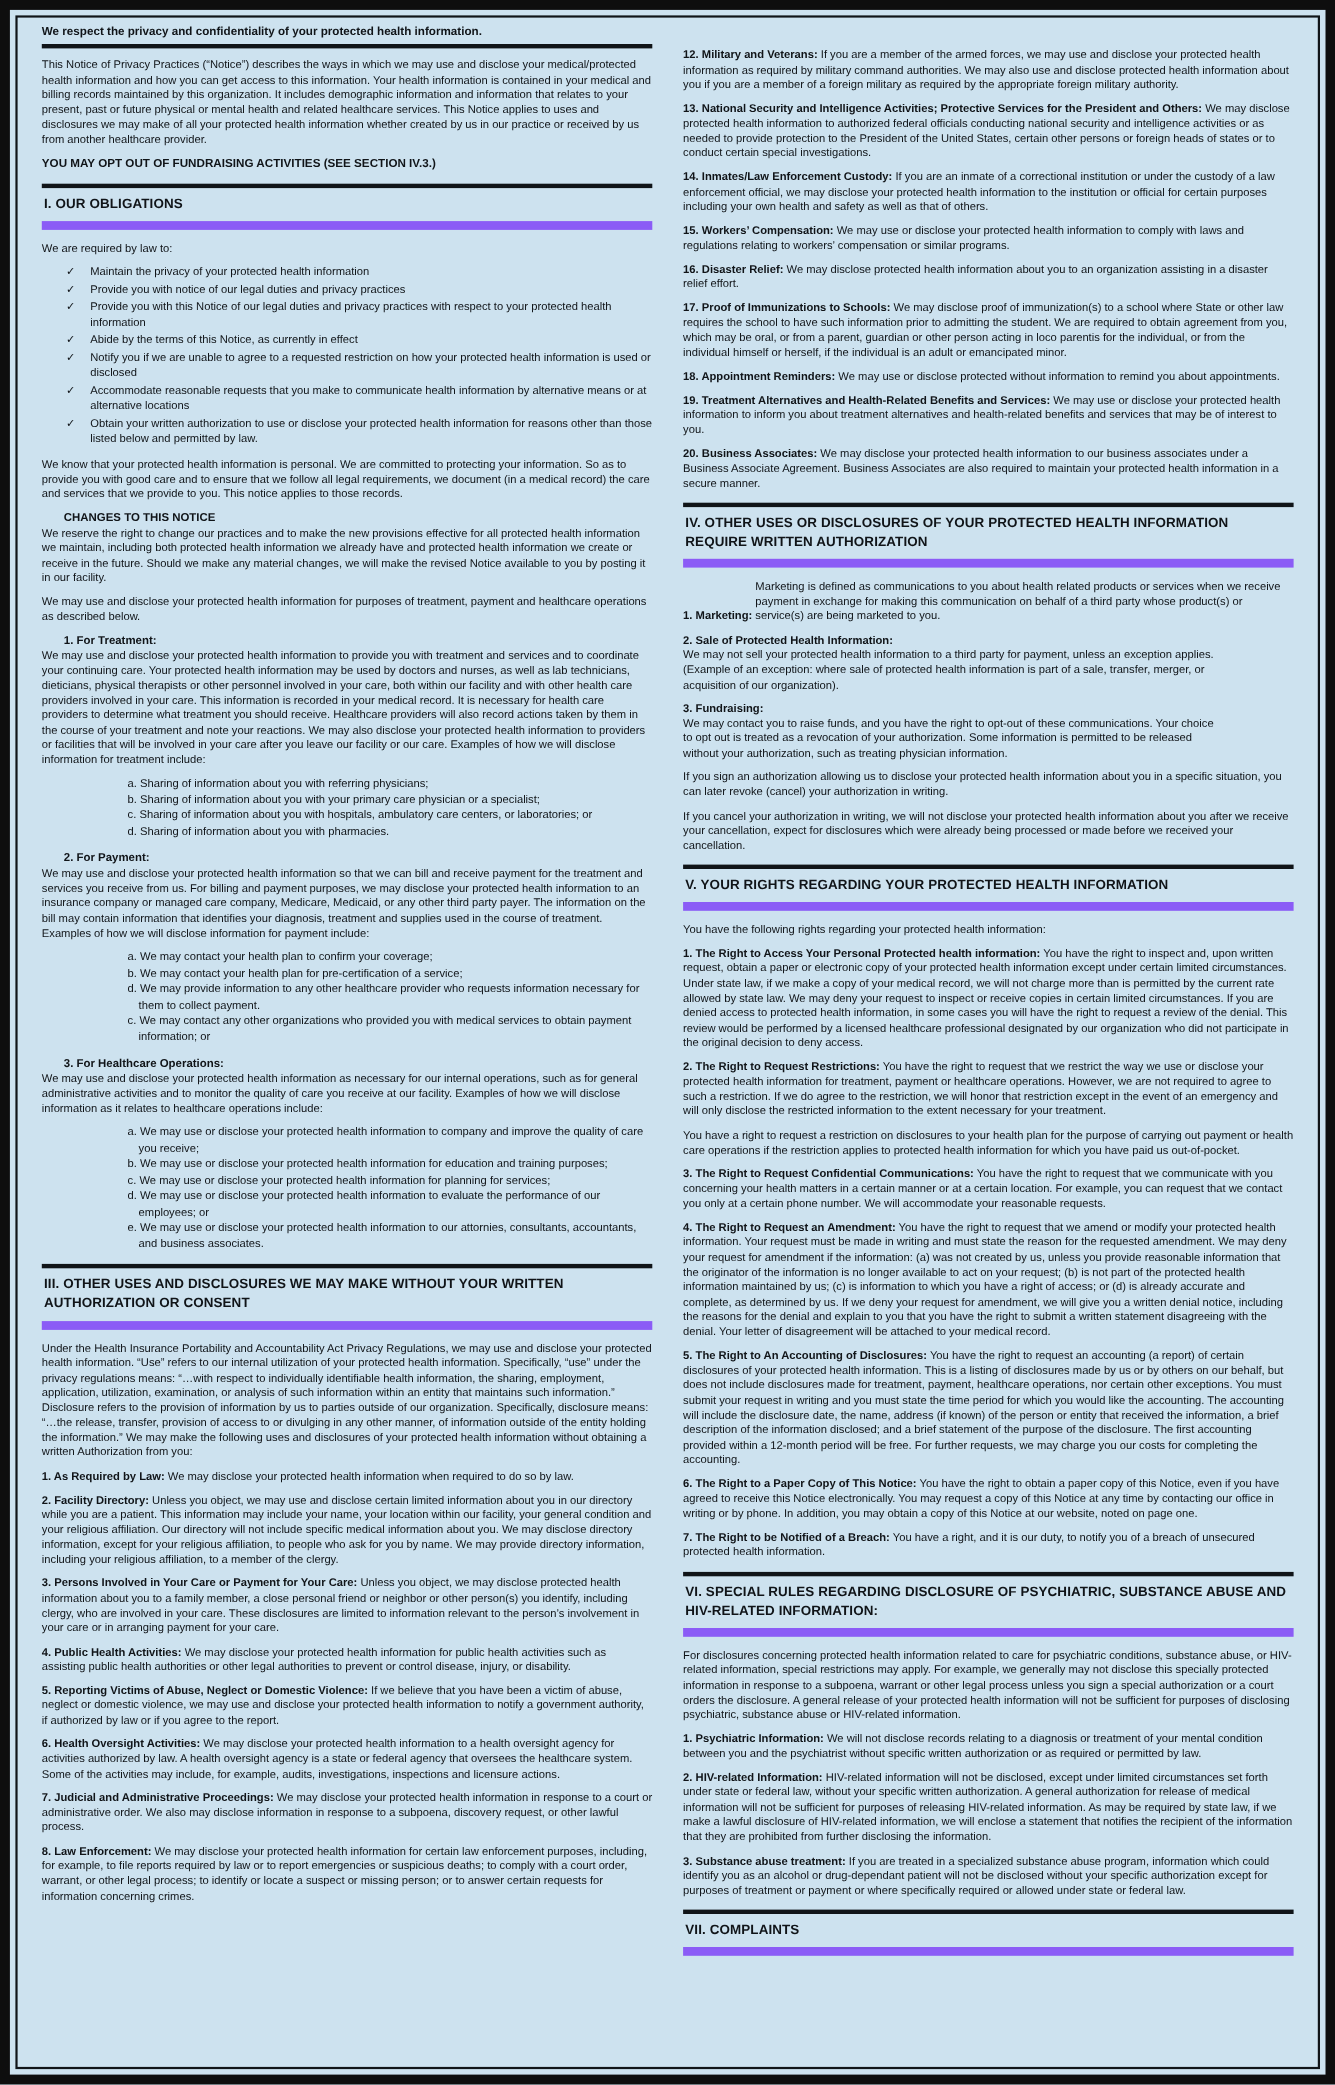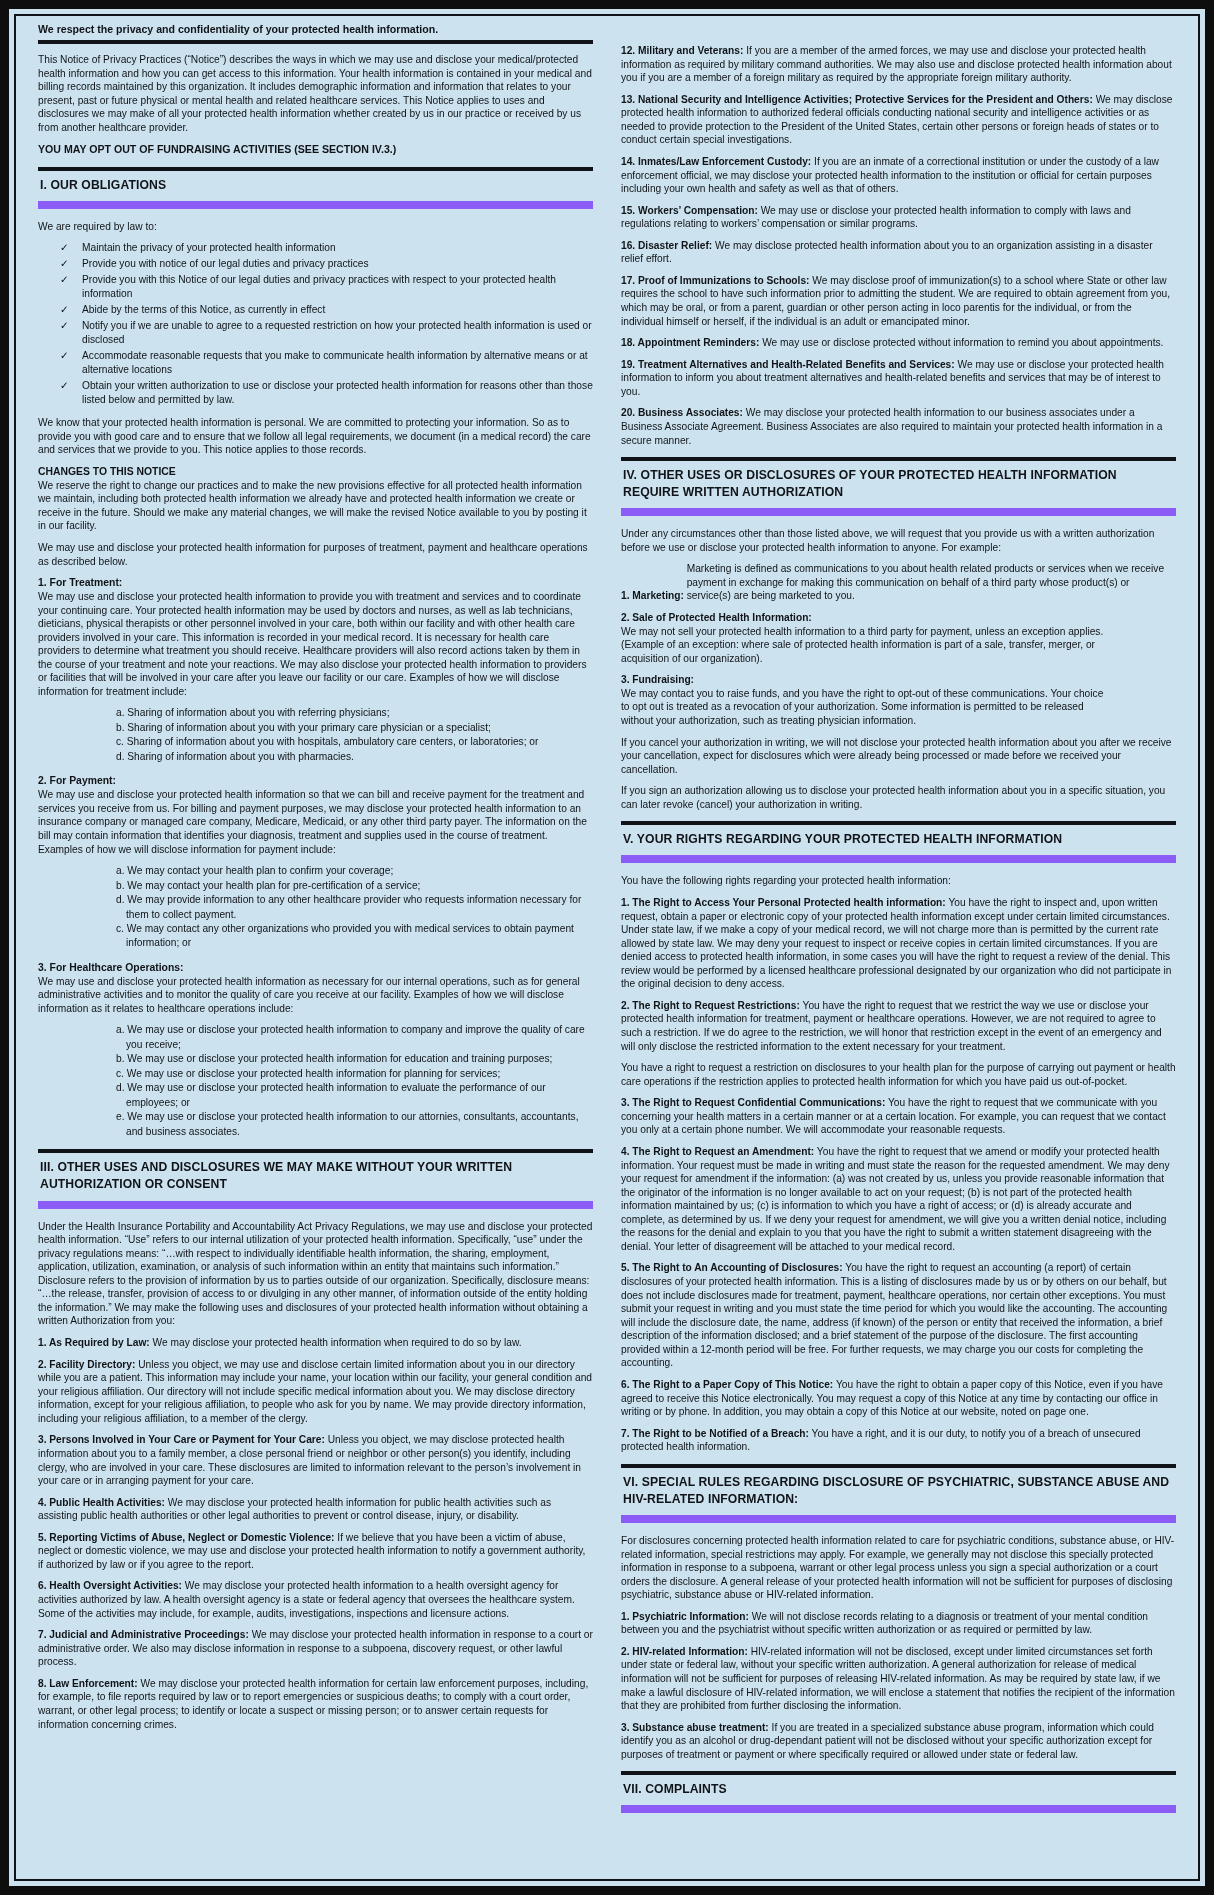--- a/index.html
+++ b/index.html
@@ -23,21 +23,21 @@
     font-size:20px;line-height:1.38;letter-spacing:.4px;font-weight:400;
   }
   
   .cols{display:flex;gap:28px;align-items:flex-start;}
   .col{width:556px;font-size:10.2px;line-height:1.33;}
   .col.right{padding-top:22px;}
   
   .b-line{margin:0 0 2px;font-weight:700;font-size:10.6px;}
   .h-rule{height:4px;background:#101418;margin:4px 0 9px;}
   .para{margin:0 0 8px;}
-  .para strong.blk{display:block;font-size:10.4px;}
+  .para strong.blk{display:block;font-size:10.4px;margin-left:20px;}
   .para.narrow span{display:inline-block;max-width:486px;}
   .sec-head{
     font-weight:700;font-size:12.2px;line-height:1.4;letter-spacing:.1px;
     border-top:4px solid #101418;border-bottom:8px solid #8b5cf6;
     padding:6px 2px 7px;margin:10px 0 11px;
   }
   .checklist{margin:2px 0 9px;}
   .check-row{display:flex;margin:0 0 1.5px;padding-left:22px;line-height:1.4;}
   .check-icon{width:22px;flex:0 0 22px;font-weight:700;}
   .letterlist{margin:6px 0 10px;}
@@ -126,26 +126,25 @@
           <p class="para"><strong>12. Military and Veterans:</strong> <span>If you are a member of the armed forces, we may use and disclose your protected health information as required by military command authorities. We may also use and disclose protected health information about you if you are a member of a foreign military as required by the appropriate foreign military authority.</span></p>
           <p class="para"><strong>13. National Security and Intelligence Activities; Protective Services for the President and Others:</strong> <span>We may disclose protected health information to authorized federal officials conducting national security and intelligence activities or as needed to provide protection to the President of the United States, certain other persons or foreign heads of states or to conduct certain special investigations.</span></p>
           <p class="para"><strong>14. Inmates/Law Enforcement Custody:</strong> <span>If you are an inmate of a correctional institution or under the custody of a law enforcement official, we may disclose your protected health information to the institution or official for certain purposes including your own health and safety as well as that of others.</span></p>
           <p class="para"><strong>15. Workers’ Compensation:</strong> <span>We may use or disclose your protected health information to comply with laws and regulations relating to workers’ compensation or similar programs.</span></p>
           <p class="para"><strong>16. Disaster Relief:</strong> <span>We may disclose protected health information about you to an organization assisting in a disaster relief effort.</span></p>
           <p class="para"><strong>17. Proof of Immunizations to Schools:</strong> <span>We may disclose proof of immunization(s) to a school where State or other law requires the school to have such information prior to admitting the student. We are required to obtain agreement from you, which may be oral, or from a parent, guardian or other person acting in loco parentis for the individual, or from the individual himself or herself, if the individual is an adult or emancipated minor.</span></p>
           <p class="para"><strong>18. Appointment Reminders:</strong> <span>We may use or disclose protected without information to remind you about appointments.</span></p>
           <p class="para"><strong>19. Treatment Alternatives and Health-Related Benefits and Services:</strong> <span>We may use or disclose your protected health information to inform you about treatment alternatives and health-related benefits and services that may be of interest to you.</span></p>
           <p class="para"><strong>20. Business Associates:</strong> <span>We may disclose your protected health information to our business associates under a Business Associate Agreement. Business Associates are also required to maintain your protected health information in a secure manner.</span></p>
           <div class="sec-head">IV. OTHER USES OR DISCLOSURES OF YOUR PROTECTED HEALTH INFORMATION REQUIRE WRITTEN AUTHORIZATION</div>
-          <p class="para">Under any circumstances other than those listed above, we will request that you provide us with a written authorization before we use or disclose your protected health information to anyone. For example:</p>
           <p class="para narrow"><strong>1. Marketing:</strong> <span>Marketing is defined as communications to you about health related products or services when we receive payment in exchange for making this communication on behalf of a third party whose product(s) or service(s) are being marketed to you.</span></p>
           <p class="para narrow"><strong>2. Sale of Protected Health Information:</strong> <span>We may not sell your protected health information to a third party for payment, unless an exception applies. (Example of an exception: where sale of protected health information is part of a sale, transfer, merger, or acquisition of our organization).</span></p>
           <p class="para narrow"><strong>3. Fundraising:</strong> <span>We may contact you to raise funds, and you have the right to opt-out of these communications. Your choice to opt out is treated as a revocation of your authorization. Some information is permitted to be released without your authorization, such as treating physician information.</span></p>
+          <p class="para">If you sign an authorization allowing us to disclose your protected health information about you in a specific situation, you can later revoke (cancel) your authorization in writing.</p>
           <p class="para">If you cancel your authorization in writing, we will not disclose your protected health information about you after we receive your cancellation, expect for disclosures which were already being processed or made before we received your cancellation.</p>
-          <p class="para">If you sign an authorization allowing us to disclose your protected health information about you in a specific situation, you can later revoke (cancel) your authorization in writing.</p>
           <div class="sec-head">V. YOUR RIGHTS REGARDING YOUR PROTECTED HEALTH INFORMATION</div>
           <p class="para">You have the following rights regarding your protected health information:</p>
           <p class="para"><strong>1. The Right to Access Your Personal Protected health information:</strong> <span>You have the right to inspect and, upon written request, obtain a paper or electronic copy of your protected health information except under certain limited circumstances. Under state law, if we make a copy of your medical record, we will not charge more than is permitted by the current rate allowed by state law. We may deny your request to inspect or receive copies in certain limited circumstances. If you are denied access to protected health information, in some cases you will have the right to request a review of the denial. This review would be performed by a licensed healthcare professional designated by our organization who did not participate in the original decision to deny access.</span></p>
           <p class="para"><strong>2. The Right to Request Restrictions:</strong> <span>You have the right to request that we restrict the way we use or disclose your protected health information for treatment, payment or healthcare operations. However, we are not required to agree to such a restriction. If we do agree to the restriction, we will honor that restriction except in the event of an emergency and will only disclose the restricted information to the extent necessary for your treatment.</span></p>
           <p class="para">You have a right to request a restriction on disclosures to your health plan for the purpose of carrying out payment or health care operations if the restriction applies to protected health information for which you have paid us out-of-pocket.</p>
           <p class="para"><strong>3. The Right to Request Confidential Communications:</strong> <span>You have the right to request that we communicate with you concerning your health matters in a certain manner or at a certain location. For example, you can request that we contact you only at a certain phone number. We will accommodate your reasonable requests.</span></p>
           <p class="para"><strong>4. The Right to Request an Amendment:</strong> <span>You have the right to request that we amend or modify your protected health information. Your request must be made in writing and must state the reason for the requested amendment. We may deny your request for amendment if the information: (a) was not created by us, unless you provide reasonable information that the originator of the information is no longer available to act on your request; (b) is not part of the protected health information maintained by us; (c) is information to which you have a right of access; or (d) is already accurate and complete, as determined by us. If we deny your request for amendment, we will give you a written denial notice, including the reasons for the denial and explain to you that you have the right to submit a written statement disagreeing with the denial. Your letter of disagreement will be attached to your medical record.</span></p>
           <p class="para"><strong>5. The Right to An Accounting of Disclosures:</strong> <span>You have the right to request an accounting (a report) of certain disclosures of your protected health information. This is a listing of disclosures made by us or by others on our behalf, but does not include disclosures made for treatment, payment, healthcare operations, nor certain other exceptions. You must submit your request in writing and you must state the time period for which you would like the accounting. The accounting will include the disclosure date, the name, address (if known) of the person or entity that received the information, a brief description of the information disclosed; and a brief statement of the purpose of the disclosure. The first accounting provided within a 12-month period will be free. For further requests, we may charge you our costs for completing the accounting.</span></p>
           <p class="para"><strong>6. The Right to a Paper Copy of This Notice:</strong> <span>You have the right to obtain a paper copy of this Notice, even if you have agreed to receive this Notice electronically. You may request a copy of this Notice at any time by contacting our office in writing or by phone. In addition, you may obtain a copy of this Notice at our website, noted on page one.</span></p>
           <p class="para"><strong>7. The Right to be Notified of a Breach:</strong> <span>You have a right, and it is our duty, to notify you of a breach of unsecured protected health information.</span></p>

